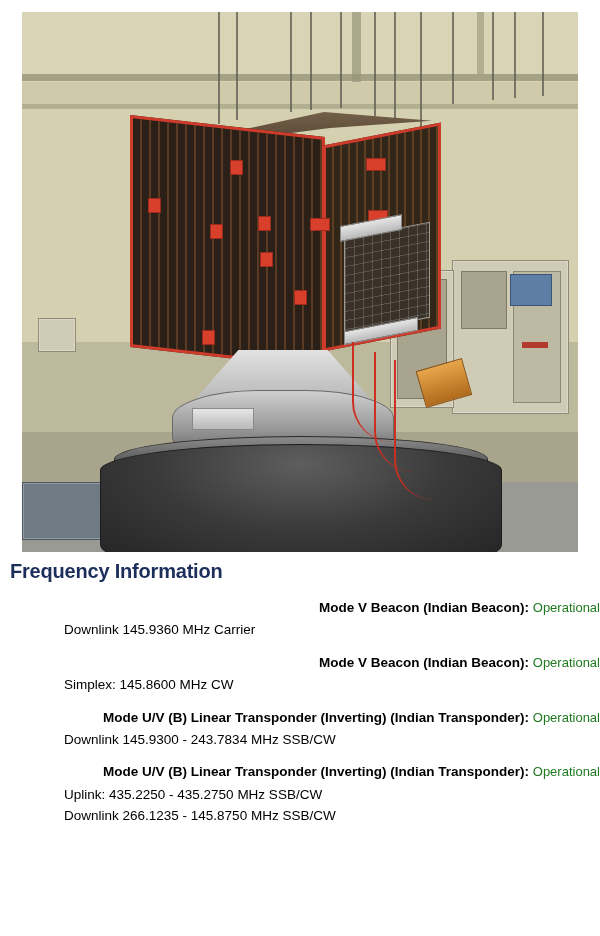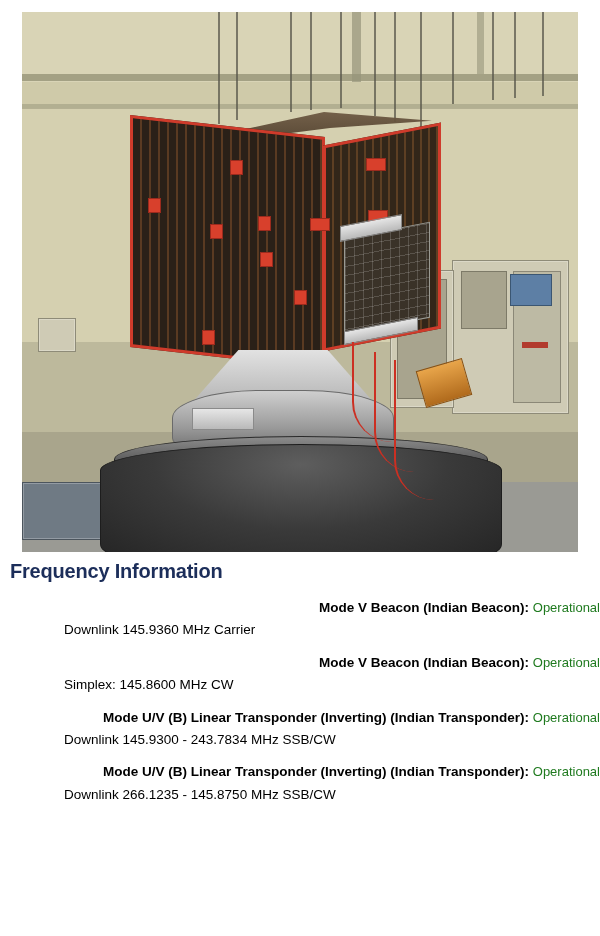--- a/index.html
+++ b/index.html
@@ -344,17 +344,18 @@
         <span class="status">Operational</span>
       </div>
       <div class="mode-line">Downlink 145.9300 - 243.7834 MHz SSB/CW</div>
     </div>
 
     <div class="mode-block">
       <div class="mode-head">
         <span>Mode U/V (B) Linear Transponder (Inverting) (Indian Transponder):</span>
         <span class="status">Operational</span>
       </div>
+      <div class="mode-line">Uplink: 435.2250 - 435.2750 MHz SSB/CW</div>
       <div class="mode-line">Downlink 266.1235 - 145.8750 MHz SSB/CW</div>
     </div>
 
   </div>
 </div>
 
 </body></html>

